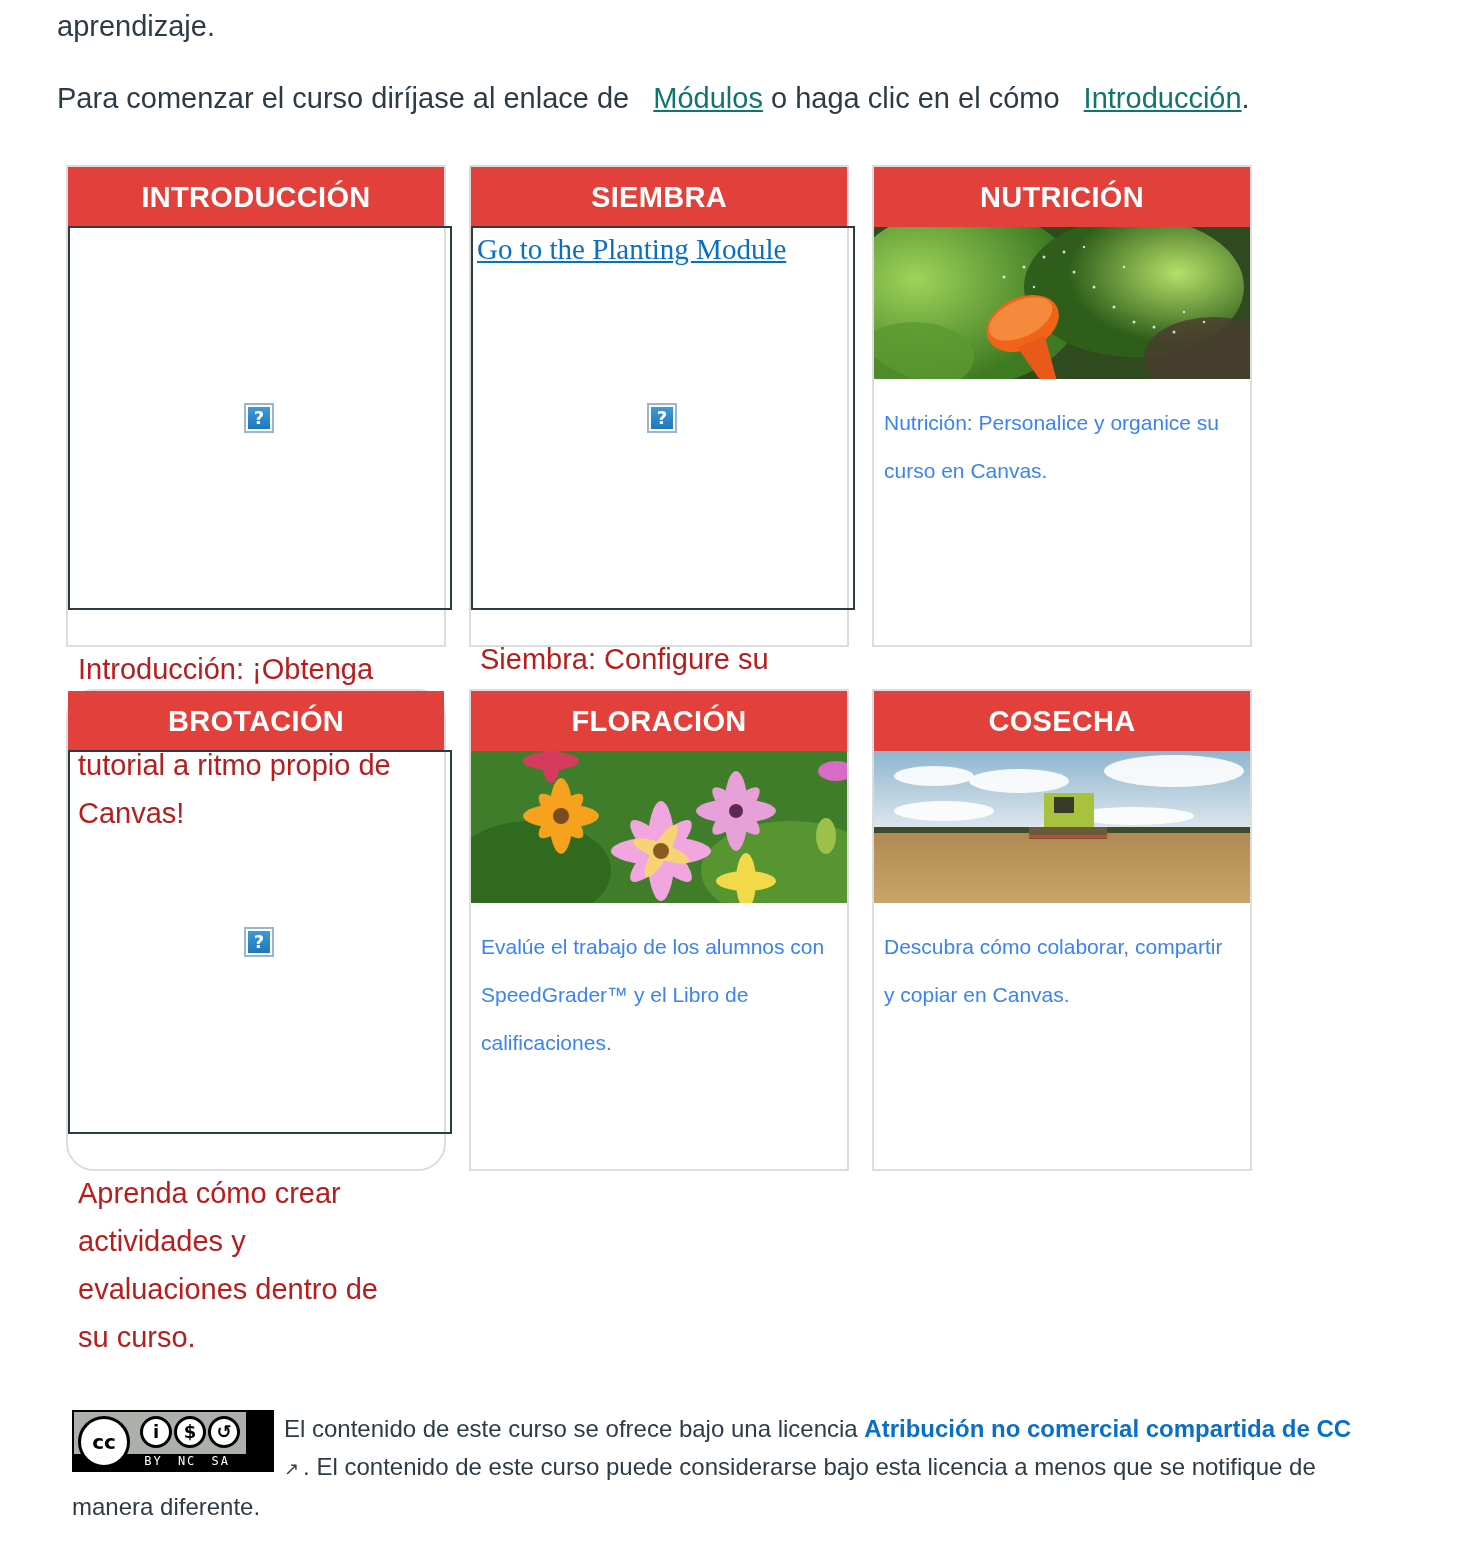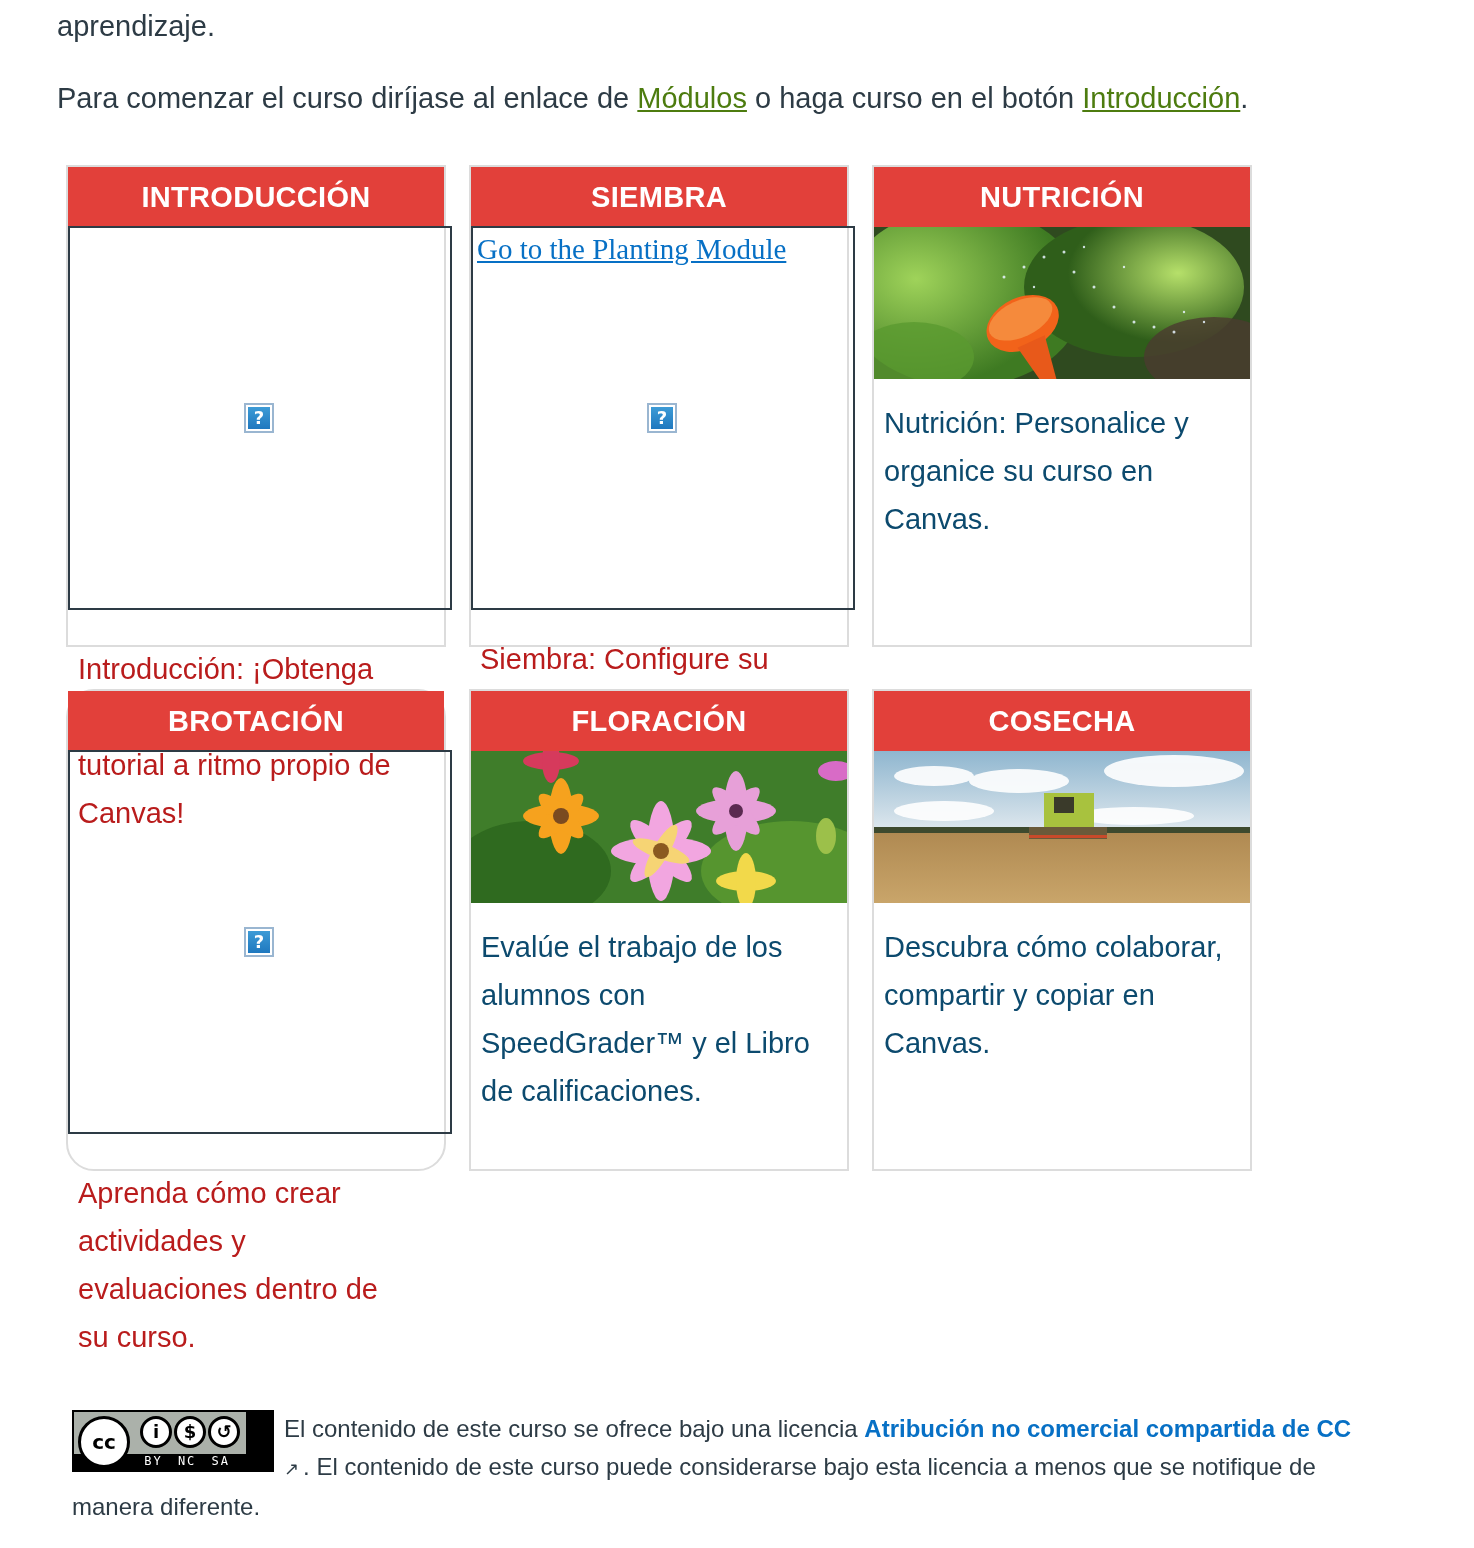--- a/index.html
+++ b/index.html
@@ -2,34 +2,34 @@
 <html><head>
   <meta charset="utf-8">
   <style>
     html, body { margin:0; padding:0; background:#ffffff; }
     body {
       width:1474px; height:1548px; position:relative; overflow:hidden;
       font-family:"Liberation Sans", sans-serif; color:#2d3b45;
     }
     .intro-tail { position:absolute; left:57px; top:6px; font-size:29px; line-height:40px; }
     .intro-para { position:absolute; left:57px; top:78px; font-size:29px; line-height:40px; white-space:nowrap; }
-    a.lnk { color:#4d7c0f; text-decoration:underline; }
+    a.lnk { color:#0f766e; text-decoration:underline;margin-left:16px; }
 
     .card {
       position:absolute; width:380px; height:482px; box-sizing:border-box;
       border:2px solid #dcdcdc; background:#fff;
     }
     .card-header {
       position:absolute; left:0; top:0; right:0; height:60px; background:#e2403a;
       color:#fff; font-weight:bold; font-size:29px; text-align:center; line-height:60px;
       letter-spacing:0.3px;
     }
     .card-photo { position:absolute; left:0; top:60px; right:0; height:152px; overflow:hidden; }
     .card-text {
-      position:absolute; left:10px; top:232px; right:18px; font-size:29px; line-height:48px; color:#0c4a6e;
+      position:absolute; left:10px; top:232px; right:18px; font-size:21px; line-height:48px; color:#3b82f6;
     }
     .broken-box {
       position:absolute; box-sizing:border-box; width:384px; height:384px;
       border:2px solid #2d3b45; background:transparent;
     }
     .broken-icon {
       position:absolute; width:30px; height:30px; box-sizing:border-box;
       border:2px solid #9ab6d1; background:#fff; padding:2px;
     }
     .broken-icon span {
@@ -57,21 +57,21 @@
       font-family:"DejaVu Sans", sans-serif;
     }
     .lic-link { color:#0770c5; font-weight:bold; text-decoration:none; }
     .ext-icon { font-size:18px; color:#2d3b45; margin-right:4px; }
   </style>
 </head>
 <body>
 
 <div class="intro-tail">aprendizaje.</div>
 <div class="intro-para">
-  <span>Para comenzar el curso diríjase al enlace de </span><a class="lnk" href="#">Módulos</a><span> o haga curso en el botón </span><a class="lnk" href="#">Introducción</a><span>.</span>
+  <span>Para comenzar el curso diríjase al enlace de </span><a class="lnk" href="#">Módulos</a><span> o haga clic en el cómo </span><a class="lnk" href="#">Introducción</a><span>.</span>
 </div>
 
 <div class="card" style="left:66px; top:165px;">
   <div class="card-header">INTRODUCCIÓN</div>
 </div>
 <div class="card" style="left:469px; top:165px;">
   <div class="card-header">SIEMBRA</div>
 </div>
 <div class="card" style="left:872px; top:165px;">
   <div class="card-header">NUTRICIÓN</div>

